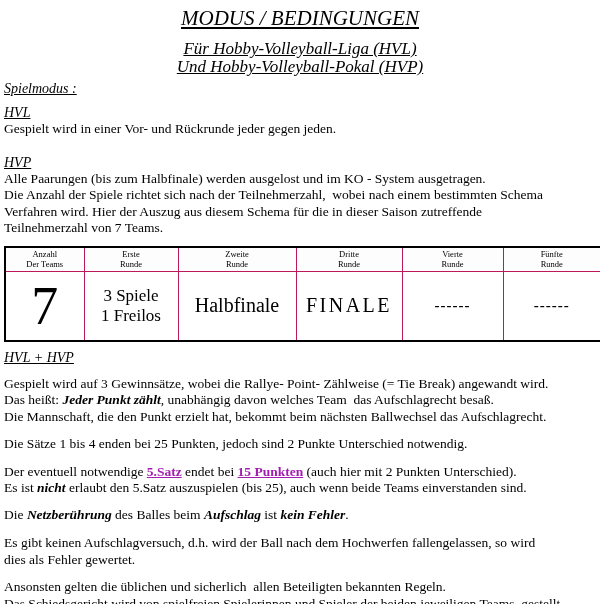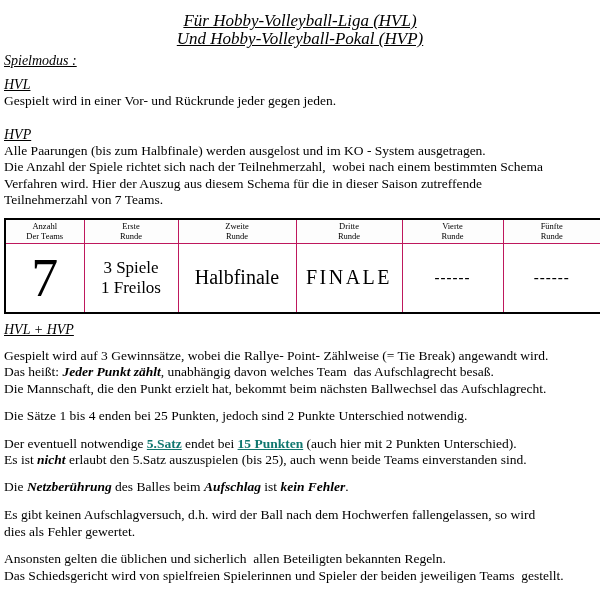--- a/index.html
+++ b/index.html
@@ -42,21 +42,21 @@
   .line {
     font-size:13.5px; line-height:16.5px;
     white-space:pre-wrap;
   }
   .para { margin:0; }
   .gap-11 { margin-top:11px; }
   .gap-10 { margin-top:10px; }
   .gap-12 { margin-top:12px; }
 
   .biu { font-weight:bold; font-style:italic; }
-  .link { color:#0f766e; font-weight:bold; text-decoration:underline; cursor:pointer; }
+  .link { color:#a21caf; font-weight:bold; text-decoration:underline; cursor:pointer; }
 
   table.schema {
     border-collapse:collapse;
     width:596px;
     margin:9px 0 0 0;
     border:2px solid #000;
     table-layout:fixed;
   }
   table.schema th, table.schema td {
     border:1px solid #be185d;
@@ -82,20 +82,21 @@
   .cell-two-line { font-size:17px; line-height:20px; }
   .cell-halbfinale { font-size:20px; }
   .cell-finale { font-size:20px; letter-spacing:2.5px; }
   .cell-dash { font-size:15px; font-weight:bold; letter-spacing:1px; }
 </style>
 </head>
 <body>
 
 <div class="page">
 
+  <h1 class="title u">MODUS / BEDINGUNGEN</h1>
 
   <div class="subtitles">
     <div class="subtitle u">Für Hobby-Volleyball-Liga (HVL)</div>
     <div class="subtitle u">Und Hobby-Volleyball-Pokal (HVP)</div>
   </div>
 
   <div class="sect-label u">Spielmodus :</div>
 
   <div class="sub-heading u mt-hvl">HVL</div>
   <div class="line">Gespielt wird in einer Vor- und Rückrunde jeder gegen jeden.</div>

